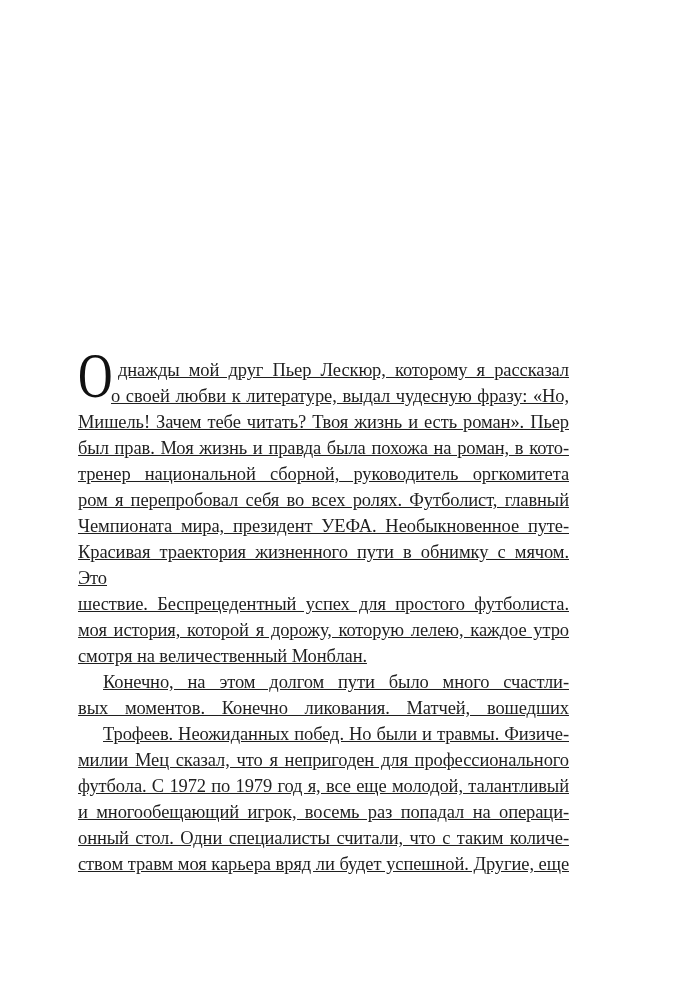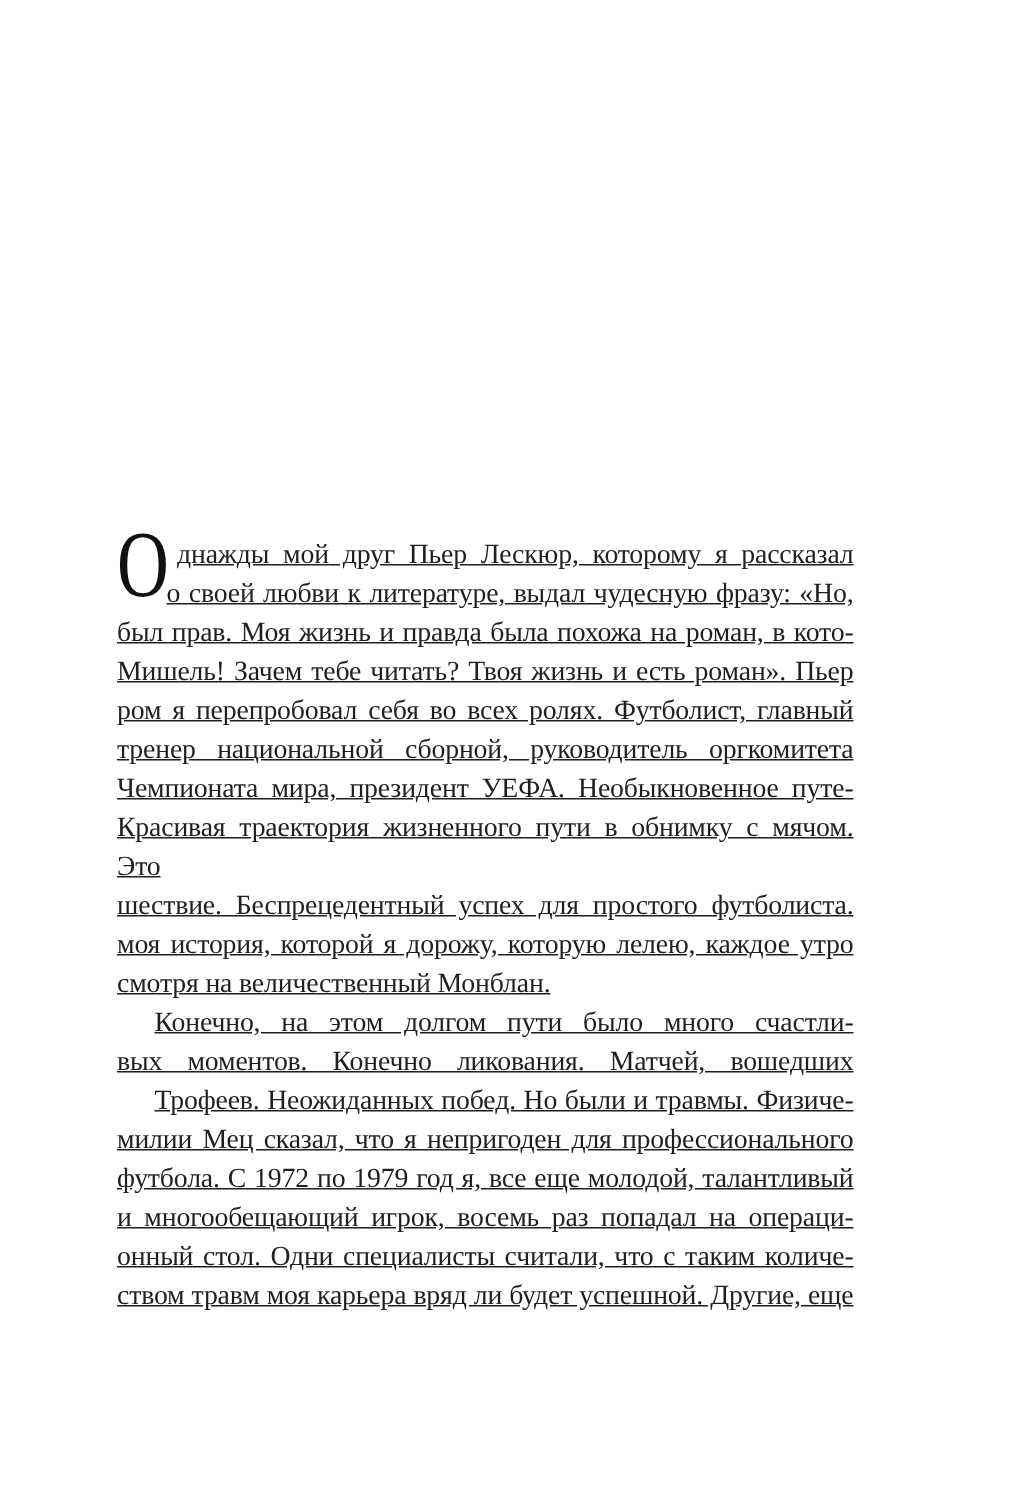--- a/index.html
+++ b/index.html
@@ -52,24 +52,24 @@
 </head>
 <body>
 
 <div class="page">
   <div class="text-block">
     <span class="dropcap">О</span>
     <div id="paragraphs">
         <div class="para">
           <div class="line dc1">днажды мой друг Пьер Лескюр, которому я рассказал</div>
           <div class="line dc2">о своей любви к литературе, выдал чудесную фразу: «Но,</div>
+          <div class="line">Мишель! Зачем тебе читать? Твоя жизнь и есть роман». Пьер</div>
           <div class="line">был прав. Моя жизнь и правда была похожа на роман, в кото-</div>
-          <div class="line">Мишель! Зачем тебе читать? Твоя жизнь и есть роман». Пьер</div>
+          <div class="line">тренер национальной сборной, руководитель оргкомитета</div>
           <div class="line">ром я перепробовал себя во всех ролях. Футболист, главный</div>
-          <div class="line">тренер национальной сборной, руководитель оргкомитета</div>
           <div class="line">Чемпионата мира, президент УЕФА. Необыкновенное путе-</div>
           <div class="line">Красивая траектория жизненного пути в обнимку с мячом. Это</div>
           <div class="line">шествие. Беспрецедентный успех для простого футболиста.</div>
           <div class="line">моя история, которой я дорожу, которую лелею, каждое утро</div>
           <div class="line flush-left">смотря на величественный Монблан.</div>
         </div>
         <div class="para">
           <div class="line indent">Конечно, на этом долгом пути было много счастли-</div>
           <div class="line">вых моментов. Конечно ликования. Матчей, вошедших</div>
         </div>

